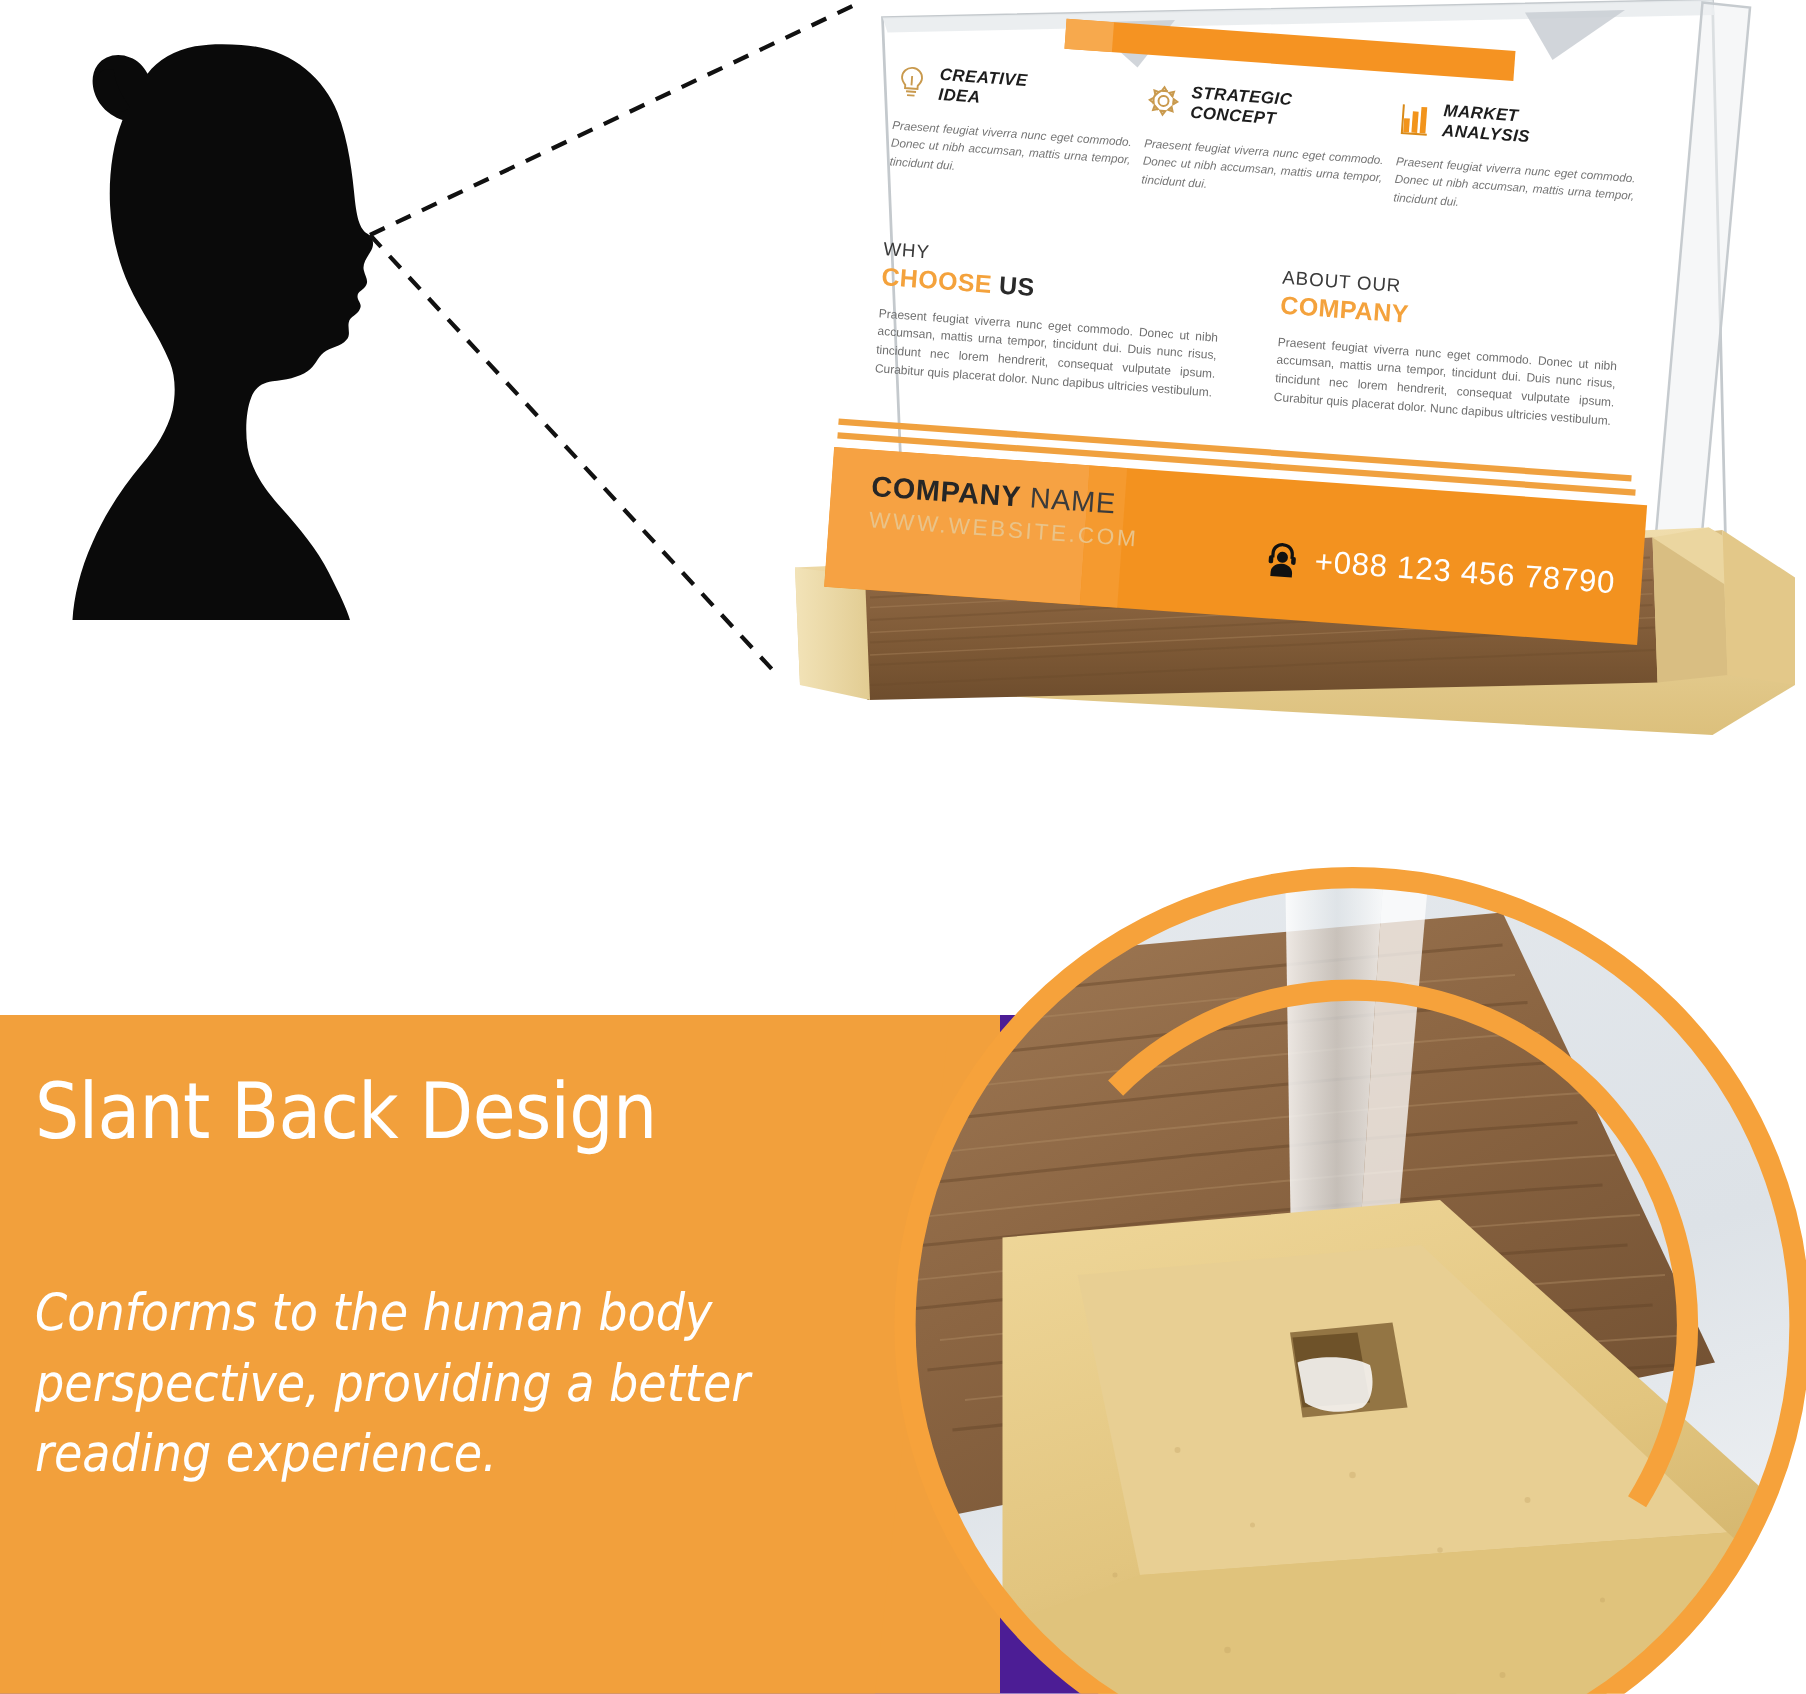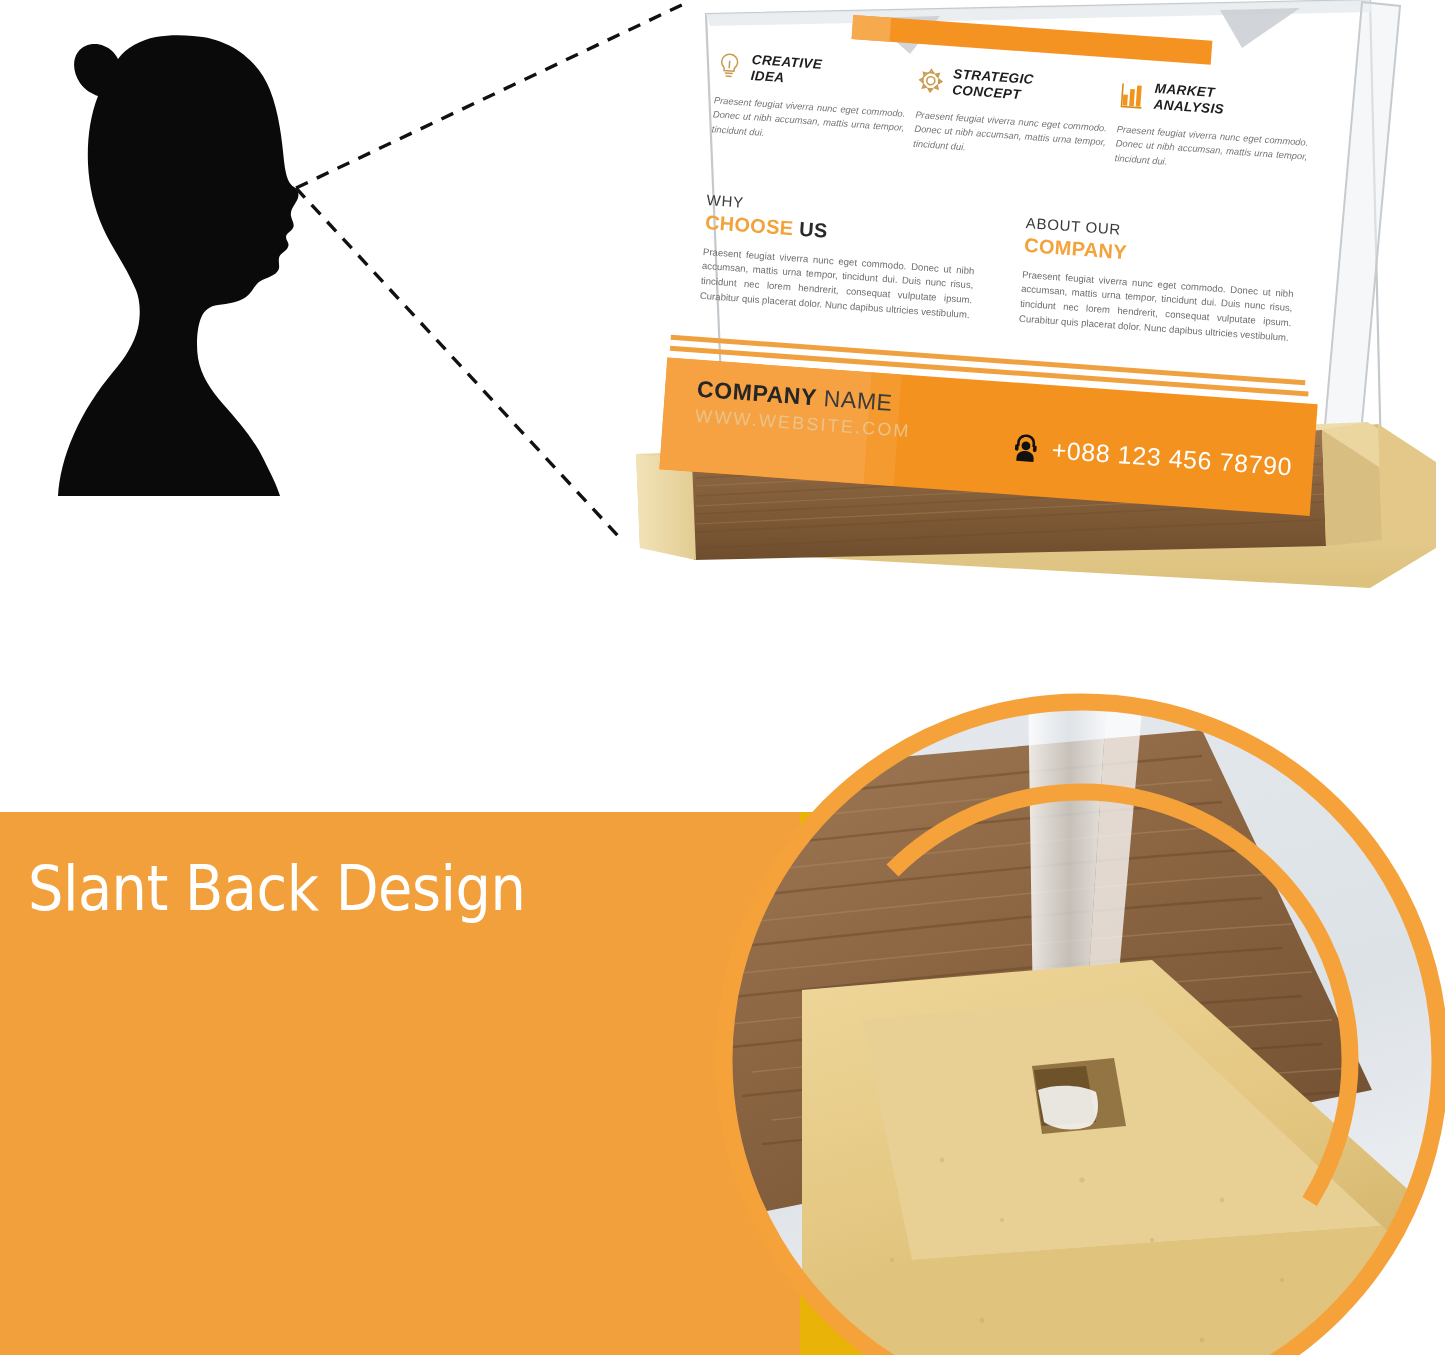--- a/index.html
+++ b/index.html
@@ -69,21 +69,21 @@
   .company span{font-weight:400;color:#3b3b3b;}
   .website{position:absolute;left:32px;top:46px;font-size:18px;
            color:#E9C389;letter-spacing:2.2px;white-space:nowrap;}
   .phonewrap{position:absolute;left:350px;top:48px;display:flex;align-items:center;gap:12px;}
   .headset{width:28px;height:32px;flex:0 0 28px;}
   .headset svg{display:block;width:100%;height:100%;}
   .phone{font-size:25px;color:#ffffff;letter-spacing:.6px;white-space:nowrap;font-weight:500;}
 
   
   .bottom-section{position:absolute;left:0;top:812px;width:1165px;height:543px;
-                  background:#eab308;}
+                  background:#4c1d95;}
 
   .orange-panel{position:absolute;left:0;top:0;width:800px;height:543px;
                 background:#F2A03C;}
   .panel-clip{position:absolute;left:0;top:0;width:800px;height:543px;
               clip-path:polygon(0 0, 760px 0, 700px 543px, 0 543px);}
 
   .headline{position:absolute;left:28px;top:40px;font-size:62px;font-weight:400;
             color:#fff;letter-spacing:-.5px;white-space:nowrap;
             font-family:"DejaVu Sans Condensed","Liberation Sans Narrow",
                         "Liberation Sans",sans-serif;}
@@ -325,20 +325,21 @@
 
       </div>
     </div>
   </div>
 
   <div class="bottom-section">
 
     <div class="orange-panel">
       <div class="panel-clip" style="background:#F2A03C;"></div>
       <div class="headline">Slant Back Design</div>
+      <div class="subcopy">Conforms to the human body perspective, providing a better reading experience.</div>
     </div>
 
     <div class="circle-wrap">
       <svg viewBox="0 0 800 800" xmlns="http://www.w3.org/2000/svg">
         <defs>
           <clipPath id="circClip">
             <circle cx="400" cy="400" r="358"></circle>
           </clipPath>
           <linearGradient id="bgG" x1="0" y1="0" x2="0.3" y2="1">
             <stop offset="0%" stop-color="#E6EAEE"></stop>

